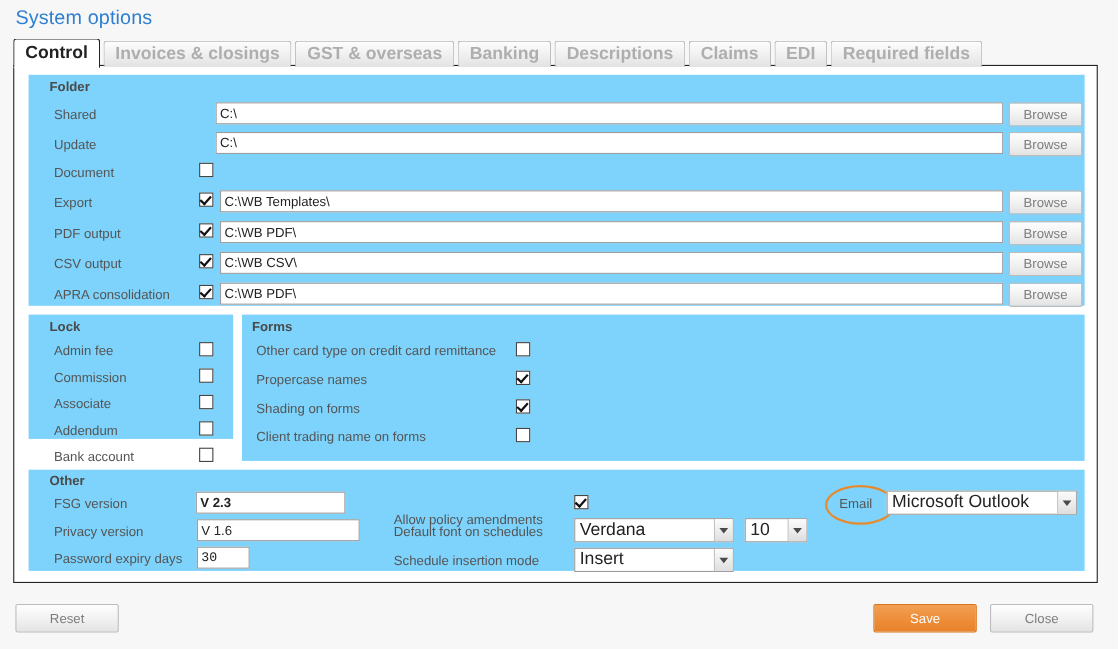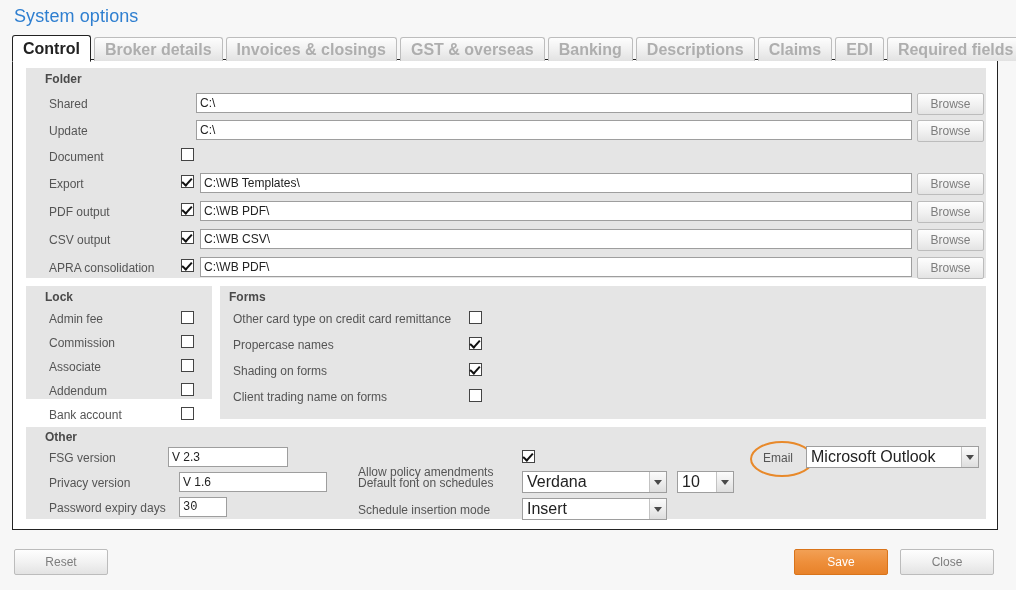--- a/index.html
+++ b/index.html
@@ -71,21 +71,21 @@
     left: 12px;
     top: 59px;
     width: 986px;
     height: 471px;
     border: 1px solid #222;
     background: #ffffff;
     box-sizing: border-box;
   }
 
   .group {
-    background: #e5e5e5;
+    background: #7dd3fc;
     position: absolute;
     box-sizing: border-box;
   }
   .group-title {
     position: absolute;
     font-weight: bold;
     color: #4a4a4a;
     font-size: 12px;
   }
 
@@ -208,21 +208,20 @@
   }
   #close-button { left: 900px; top: 9px; width: 94px; height: 26px; }
 </style>
 </head>
 <body>
 
 <div id="page-title">System options</div>
 
 <div id="tabstrip">
   <div class="tab active">Control</div>
-  <div class="tab">Broker details</div>
   <div class="tab">Invoices &amp; closings</div>
   <div class="tab">GST &amp; overseas</div>
   <div class="tab">Banking</div>
   <div class="tab">Descriptions</div>
   <div class="tab">Claims</div>
   <div class="tab">EDI</div>
   <div class="tab">Required fields</div>
 </div>
 
 <div id="content-panel">
@@ -294,21 +293,21 @@
     <div class="cbx checked" style="left:249px; top:77px;"></div>
 
     <div class="row-label" style="left:13px; top:104px;">Client trading name on forms</div>
     <div class="cbx" style="left:249px; top:103px;"></div>
   </div>
 
   <div class="group" id="other-group">
     <div class="group-title" style="left:19px; top:3px;">Other</div>
 
     <div class="row-label" style="left:23px; top:24px;">FSG version</div>
-    <input class="txt" style="left: 142px; top: 20px; width: 120px;" value="V 2.3">
+    <input class="txt" style="left: 152px; top: 20px; width: 136px; font-weight: bold;" value="V 2.3">
 
     <div class="row-label" style="left:23px; top:49px;">Privacy version</div>
     <input class="txt" style="left: 153px; top: 45px; width: 148px;" value="V 1.6">
 
     <div class="row-label" style="left:23px; top:74px;">Password expiry days</div>
     <input class="txt" style="left: 153px; top: 70px; width: 48px; font-family: Liberation Mono, monospace;" value="30">
 
     <div class="row-label" style="left:332px; top:24px;margin-top:14px;">Allow policy amendments</div>
     <div class="cbx checked" style="left:496px; top:23px;"></div>
 

